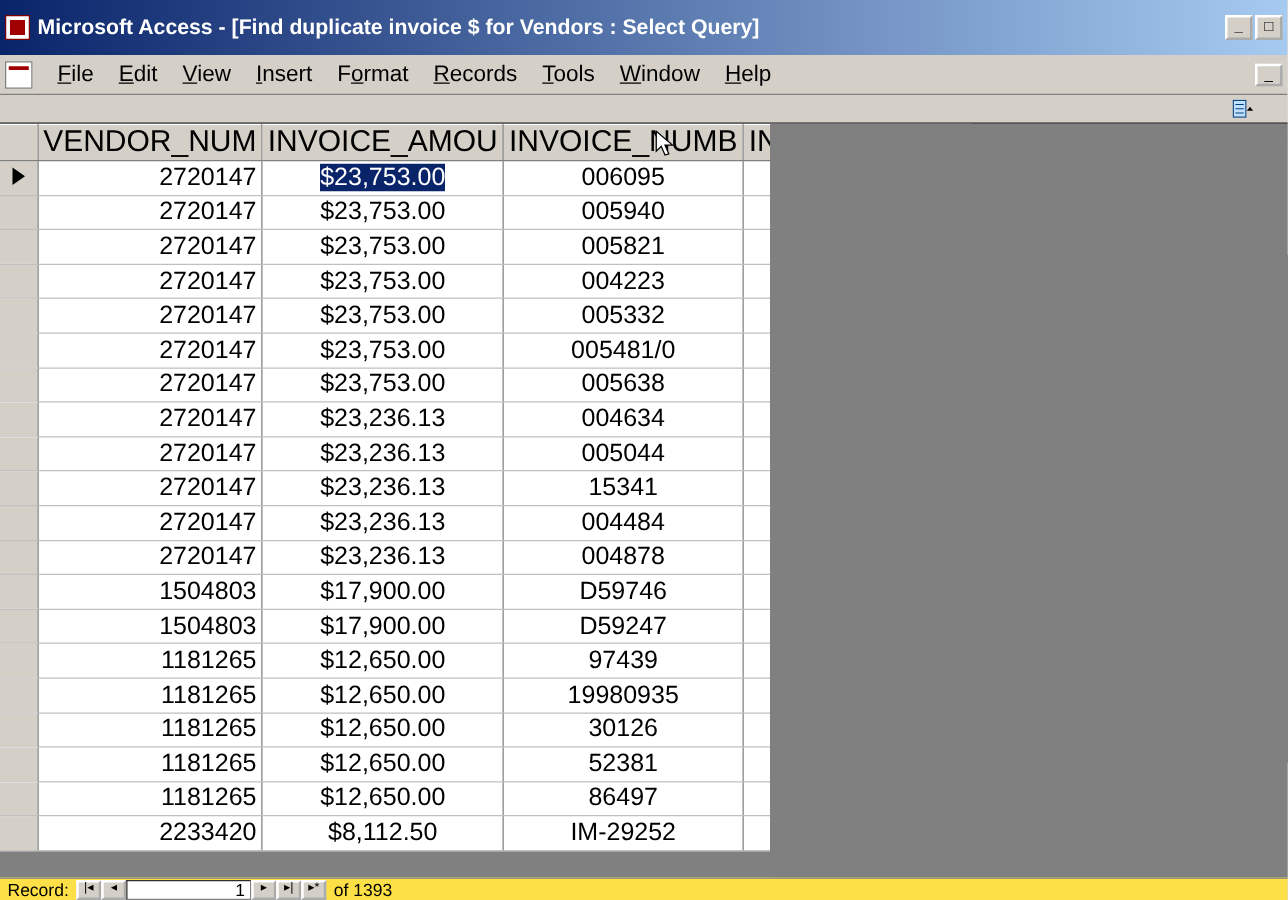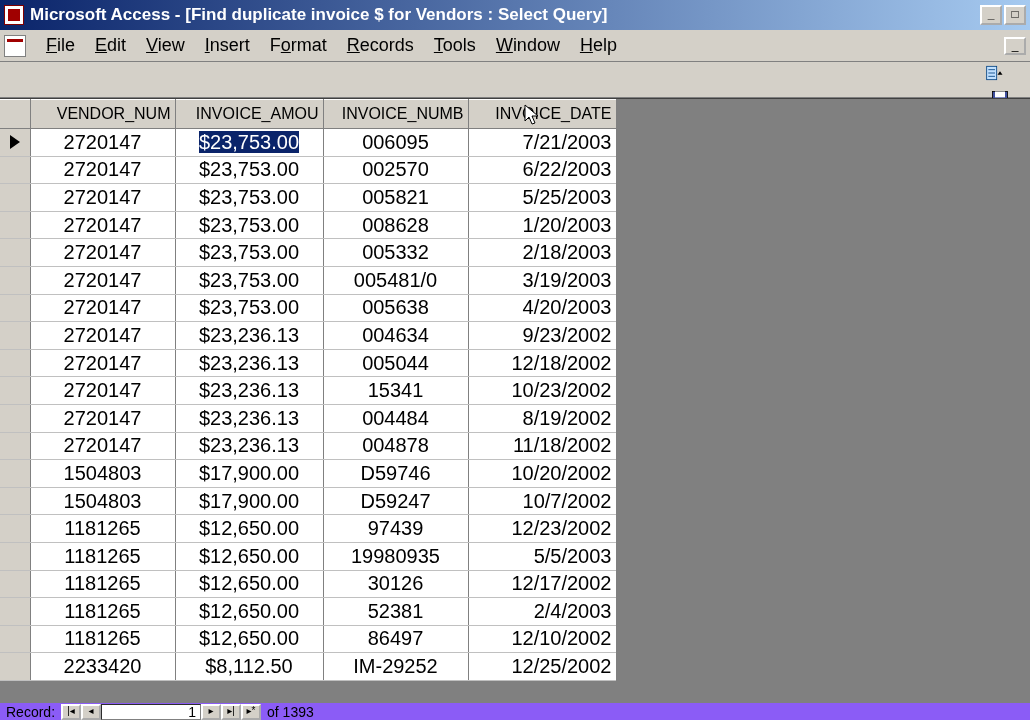--- a/index.html
+++ b/index.html
@@ -9,21 +9,21 @@
     font-size: 13px;
     background: #d4d0c8;
     overflow: hidden;
     width: 1030px;
     height: 720px;
   }
   * { box-sizing: border-box; }
 
   
   .titlebar {
-    height: 30px;
+    height: 44px;
     background: linear-gradient(to right, #0a246a, #a6caf0);
     display: flex;
     align-items: center;
     padding: 0 4px;
     color: #fff;
     font-weight: bold;
     font-size: 17px;
   }
   .titlebar .app-icon {
     width: 20px; height: 20px;
@@ -144,41 +144,41 @@
     padding: 0 4px;
     overflow: hidden;
     white-space: nowrap;
     font-size: 20px;
   }
   .grid th {
     background: #d4d0c8;
     border-bottom: 1px solid #808080;
     border-top: 1px solid #fff;
     font-weight: normal;
-    text-align: right;
+    text-align: left;
     height: 29px;
-    font-size: 16px;
+    font-size: 24px;
   }
   .rowhdr {
     width: 30px;
     background: #d4d0c8;
     border-right: 1px solid #808080;
     border-bottom: 1px solid #808080;
     text-align: center;
     padding: 0 !important;
   }
   .rowhdr.current::after {
     content: "";
     display: inline-block;
     width: 0; height: 0;
     border-top: 7px solid transparent;
     border-bottom: 7px solid transparent;
     border-left: 10px solid #000;
   }
-  .c-vendor { width: 145px; text-align: center; }
+  .c-vendor { width: 145px; text-align: right; }
   .c-amount { width: 148px; text-align: center; }
   .c-invnum { width: 145px; text-align: center; }
   .c-date   { width: 148px; text-align: right; }
 
   .cell-selected {
     background: #0a246a;
     color: #fff;
   }
 
   .grid-side-fill {
@@ -190,21 +190,21 @@
     background: #808080;
   }
 
   
   .navigator {
     position: absolute;
     left: 0;
     bottom: 0;
     right: 0;
     height: 18px;
-    background: #8b5cf6;
+    background: #fde047;
     display: flex;
     align-items: center;
     font-size: 14px;
     border-top: 1px solid #808080;
     padding-left: 6px;
     gap: 0;
   }
   .nav-label { margin-right: 6px; }
   .nav-btn {
     width: 20px; height: 16px;
@@ -442,35 +442,35 @@
           <td class="rowhdr current"></td>
           <td class="c-vendor">2720147</td>
           <td class="c-amount"><span class="cell-selected">$23,753.00</span></td>
           <td class="c-invnum">006095</td>
           <td class="c-date">7/21/2003</td>
         </tr>
         <tr>
           <td class="rowhdr"></td>
           <td class="c-vendor">2720147</td>
           <td class="c-amount">$23,753.00</td>
-          <td class="c-invnum">002570</td>
+          <td class="c-invnum">005940</td>
           <td class="c-date">6/22/2003</td>
         </tr>
         <tr>
           <td class="rowhdr"></td>
           <td class="c-vendor">2720147</td>
           <td class="c-amount">$23,753.00</td>
           <td class="c-invnum">005821</td>
           <td class="c-date">5/25/2003</td>
         </tr>
         <tr>
           <td class="rowhdr"></td>
           <td class="c-vendor">2720147</td>
           <td class="c-amount">$23,753.00</td>
-          <td class="c-invnum">008628</td>
+          <td class="c-invnum">004223</td>
           <td class="c-date">1/20/2003</td>
         </tr>
         <tr>
           <td class="rowhdr"></td>
           <td class="c-vendor">2720147</td>
           <td class="c-amount">$23,753.00</td>
           <td class="c-invnum">005332</td>
           <td class="c-date">2/18/2003</td>
         </tr>
         <tr>

